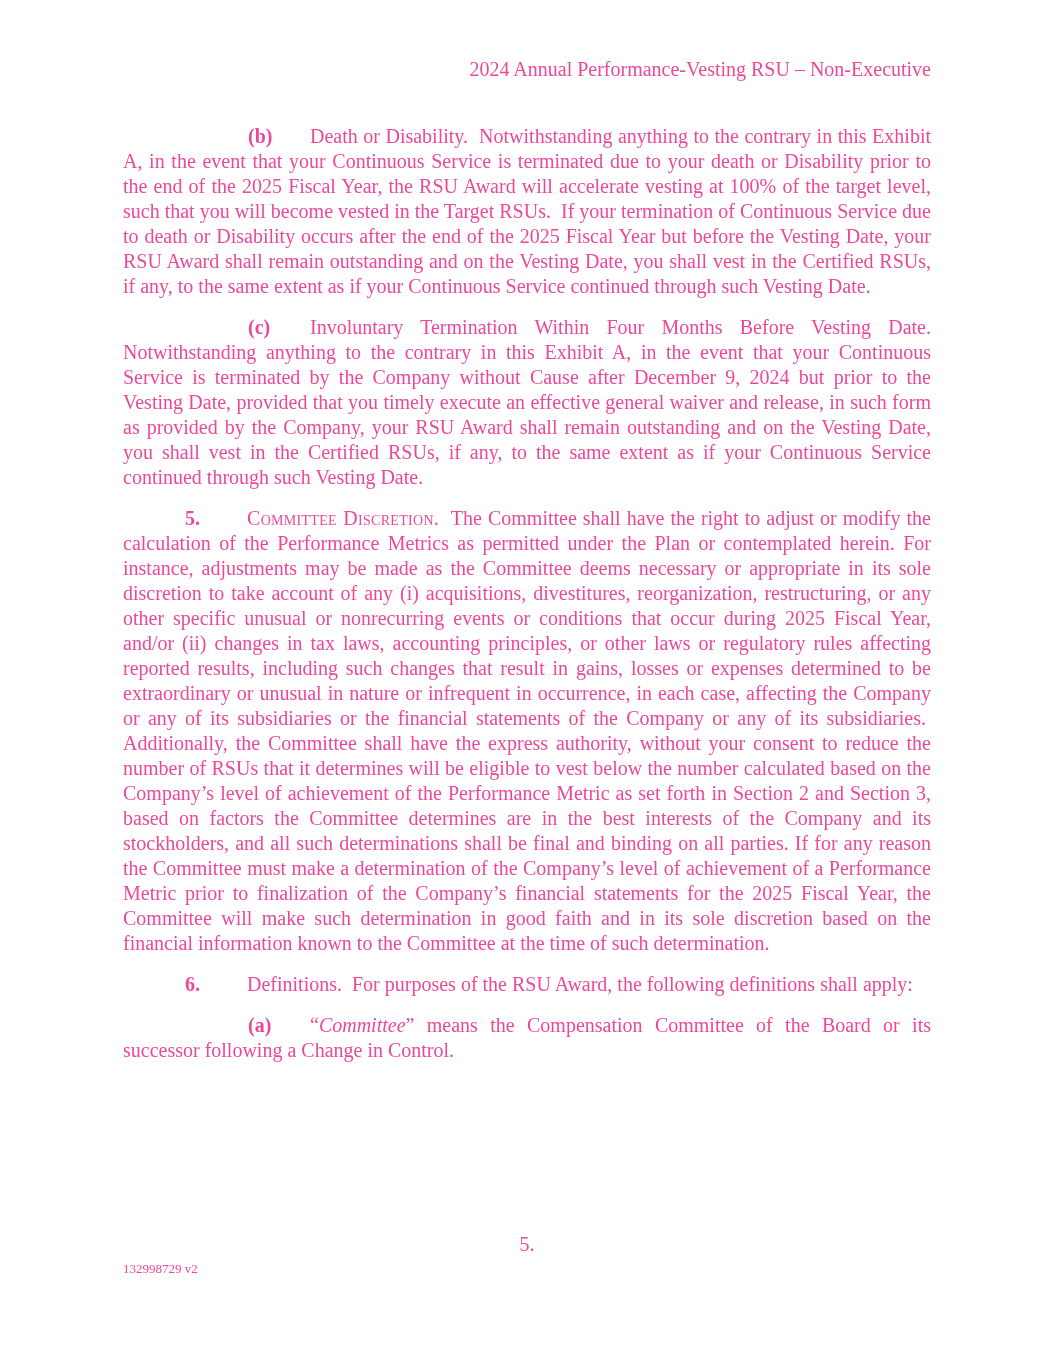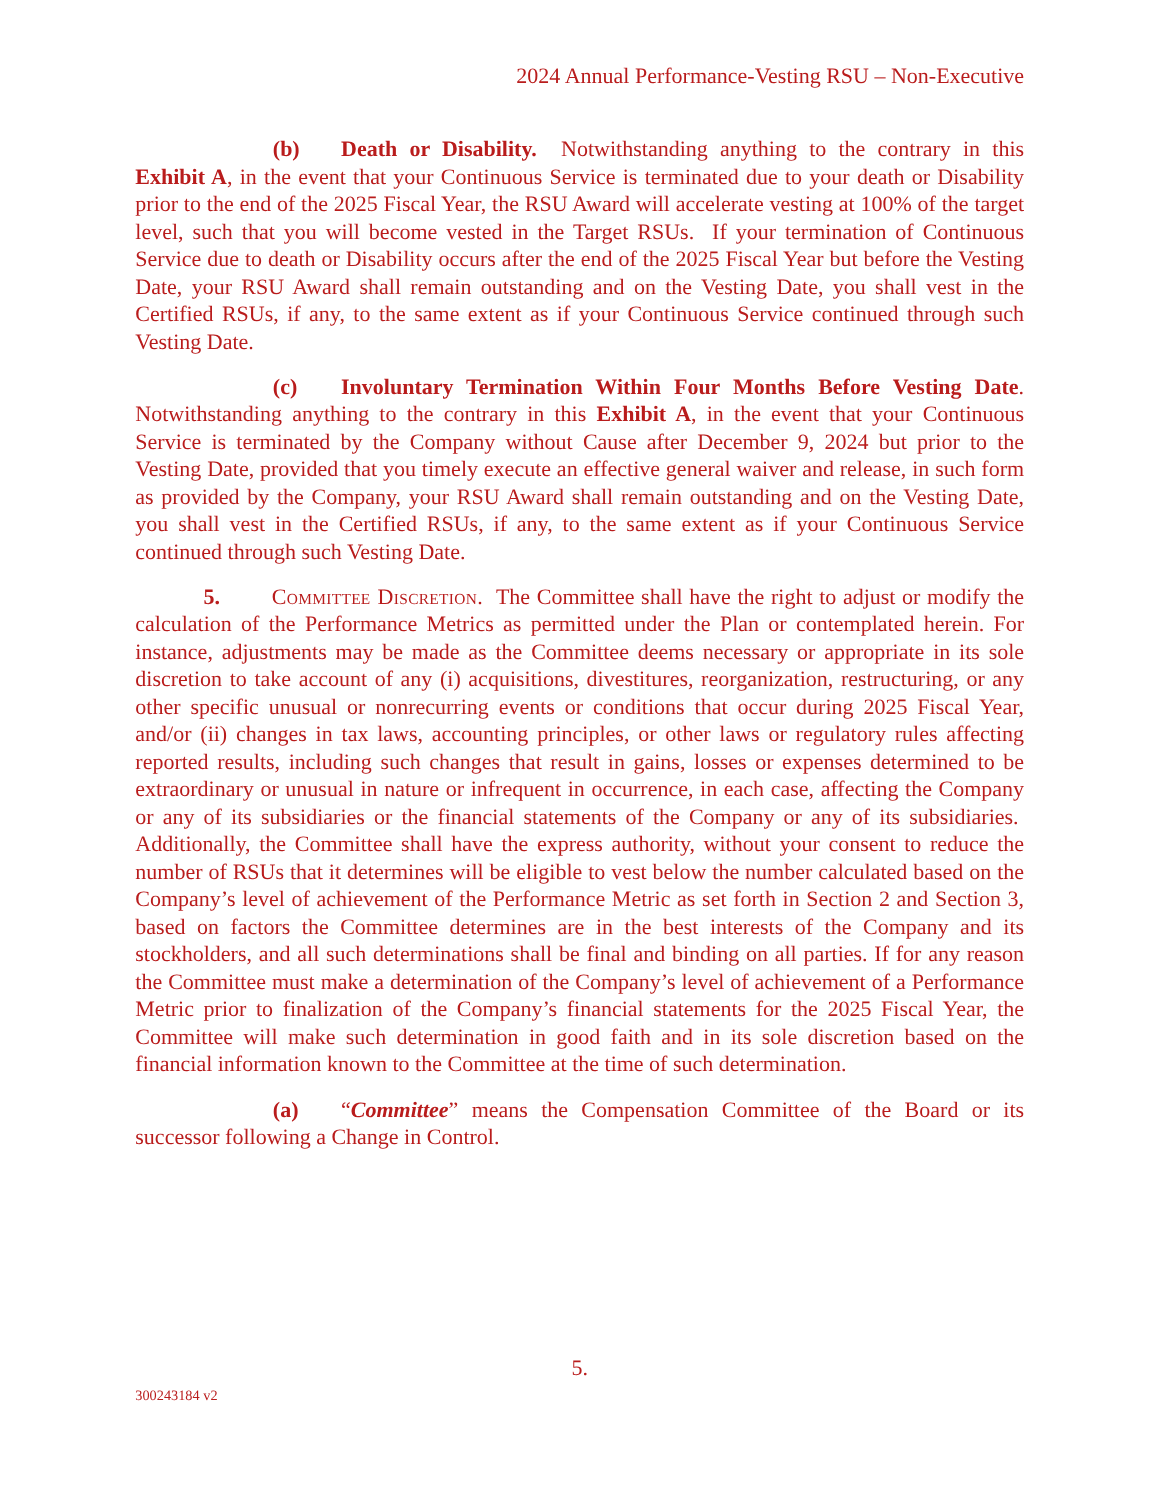--- a/index.html
+++ b/index.html
@@ -5,21 +5,21 @@
   html, body {
     margin: 0;
     padding: 0;
     background: #ffffff;
   }
   .page {
     position: relative;
     width: 1055px;
     height: 1365px;
     background: #ffffff;
-    color: #b91c1c;
+    color: #ec4899;
     font-family: "Liberation Serif", "DejaVu Serif", serif;
     font-size: 20px;
     line-height: 25px;
     overflow: hidden;
   }
   .content {
     position: absolute;
     top: 57px;
     left: 123px;
     width: 808px;
@@ -28,22 +28,22 @@
     text-align: right;
     margin: 0 0 42px 0;
   }
   p.doc-para {
     margin: 0 0 16px 0;
     text-align: justify;
   }
   .tab1 { display: inline-block; width: 62px; }
   .tab2 { display: inline-block; width: 125px; }
   .label-cell { display: inline-block; width: 62px; font-weight: bold; }
-  .bold { font-weight: bold; }
-  .bold-italic { font-weight: bold; font-style: italic; }
+  .bold { font-weight: normal; }
+  .bold-italic { font-weight: normal; font-style: italic; }
   .smallcaps { font-weight: normal; font-variant: small-caps; letter-spacing: 0.3px; }
   .footer-page-number {
     position: absolute;
     top: 1232px;
     left: 123px;
     width: 808px;
     text-align: center;
   }
   .footer-doc-id {
     position: absolute;
@@ -61,21 +61,22 @@
 
     <div class="header-line">2024 Annual Performance-Vesting RSU – Non-Executive</div>
 
 
     <p class="doc-para"><span class="tab2"></span><span class="label-cell">(b)</span><span class="bold">Death or Disability.</span><span>&nbsp; Notwithstanding anything to the contrary in this </span><span class="bold">Exhibit A</span><span>, in the event that your Continuous Service is terminated due to your death or Disability prior to the end of the 2025 Fiscal Year, the RSU Award will accelerate vesting at 100% of the target level, such that you will become vested in the Target RSUs.&nbsp; If your termination of Continuous Service due to death or Disability occurs after the end of the 2025 Fiscal Year but before the Vesting Date, your RSU Award shall remain outstanding and on the Vesting Date, you shall vest in the Certified RSUs, if any, to the same extent as if your Continuous Service continued through such Vesting Date.</span></p>
 
     <p class="doc-para"><span class="tab2"></span><span class="label-cell">(c)</span><span class="bold">Involuntary Termination Within Four Months Before Vesting Date</span><span>. </span><span>Notwithstanding anything to the contrary in this </span><span class="bold">Exhibit A</span><span>, in the event that your Continuous Service is terminated by the Company without Cause after December 9, 2024 but prior to the Vesting Date, provided that you timely execute an effective general waiver and release, in such form as provided by the Company, your RSU Award shall remain outstanding and on the Vesting Date, you shall vest in the Certified RSUs, if any, to the same extent as if your Continuous Service continued through such Vesting Date.</span></p>
 
     <p class="doc-para"><span class="tab1"></span><span class="label-cell">5.</span><span class="smallcaps">Committee Discretion.</span><span>&nbsp; The Committee shall have the right to adjust or modify the calculation of the Performance Metrics as permitted under the Plan or contemplated herein. For instance, adjustments may be made as the Committee deems necessary or appropriate in its sole discretion to take account of any (i) acquisitions, divestitures, reorganization, restructuring, or any other specific unusual or nonrecurring events or conditions that occur during 2025 Fiscal Year, and/or (ii) changes in tax laws, accounting principles, or other laws or regulatory rules affecting reported results, including such changes that result in gains, losses or expenses determined to be extraordinary or unusual in nature or infrequent in occurrence, in each case, affecting the Company or any of its subsidiaries or the financial statements of the Company or any of its subsidiaries.&nbsp; Additionally, the Committee shall have the express authority, without your consent to reduce the number of RSUs that it determines will be eligible to vest below the number calculated based on the Company’s level of achievement of the Performance Metric as set forth in Section 2 and Section 3, based on factors the Committee determines are in the best interests of the Company and its stockholders, and all such determinations shall be final and binding on all parties. If for any reason the Committee must make a determination of the Company’s level of achievement of a Performance Metric prior to finalization of the Company’s financial statements for the 2025 Fiscal Year, the Committee will make such determination in good faith and in its sole discretion based on the financial information known to the Committee at the time of such determination.</span></p>
 
+    <p class="doc-para"><span class="tab1"></span><span class="label-cell">6.</span><span class="bold">Definitions.</span><span>&nbsp; For purposes of the RSU Award, the following definitions shall apply:</span></p>
 
     <p class="doc-para"><span class="tab2"></span><span class="label-cell">(a)</span><span>“</span><span class="bold-italic">Committee</span><span>”</span><span> means the Compensation Committee of the Board or its successor following a Change in Control.</span></p>
 
   </div>
 
   <div class="footer-page-number">5.</div>
 
-  <div class="footer-doc-id">300243184 v2</div>
+  <div class="footer-doc-id">132998729 v2</div>
 </div>
 
 </body></html>

